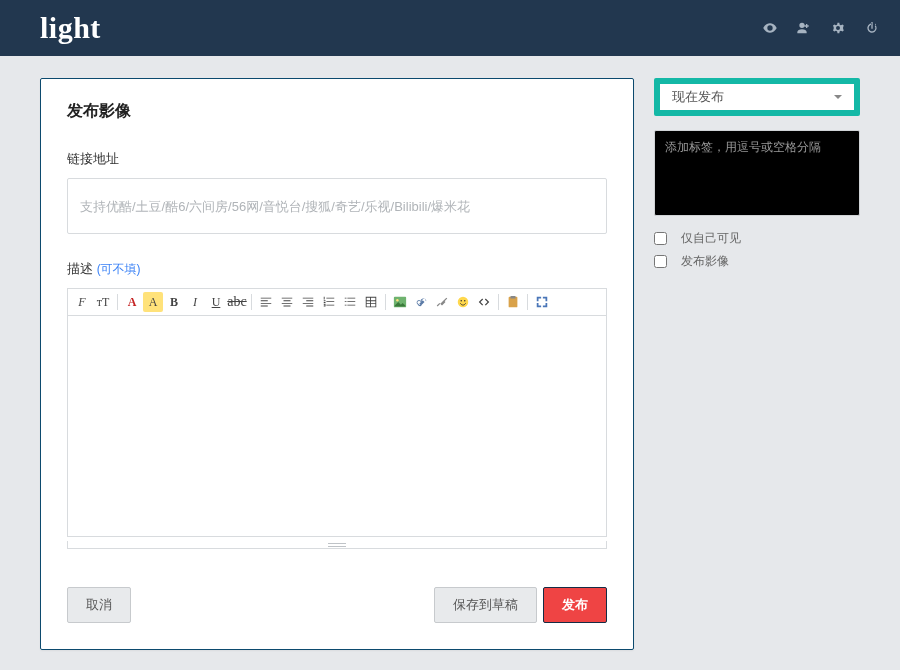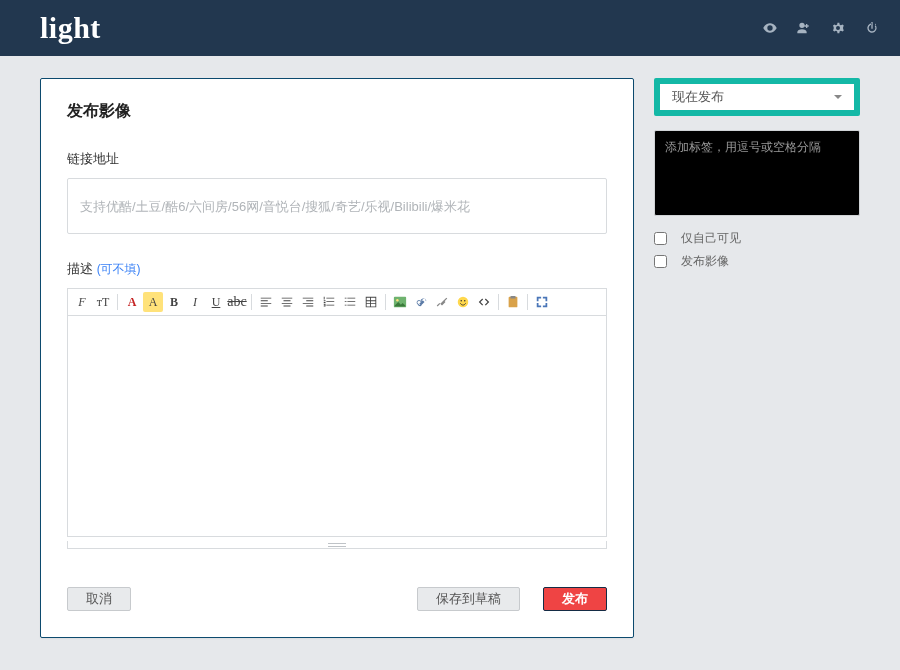--- a/index.html
+++ b/index.html
@@ -32,24 +32,24 @@
   .tb-btn { width: 20px; height: 20px; display: inline-flex; align-items: center; justify-content: center; font-size: 12px; color: #444; cursor: pointer; font-family: Georgia, serif; border-radius: 2px; }
   .tb-sep { width: 1px; height: 16px; background: #d8dbde; margin: 0 3px; }
   .tb-btn svg { width: 14px; height: 14px; fill: #444; }
   .tb-btn.hl { background: #ffe27a; }
   .tb-btn.colA { color: #c52424; font-weight: bold; }
   .editor-area { width: 100%; height: 222px; border: 1px solid #d8dbde; resize: none; padding: 8px; font-size: 13px; }
   .resizer { height: 8px; border: 1px solid #d8dbde; border-top: none; display: flex; align-items: center; justify-content: center; cursor: ns-resize; }
   .resizer::before { content: ""; width: 18px; height: 2px; border-top: 1px solid #bfc3c7; border-bottom: 1px solid #bfc3c7; }
 
   .actions { margin-top: auto; display: flex; align-items: center; padding-top: 30px; }
-  .btn { height: 24px; padding: 0 18px; border: 1px solid #c7cacd; background: #e8eaec; color: #555; font-size: 13px; border-radius: 2px; cursor: pointer; }
+  .btn { height: 36px; padding: 0 18px; border: 1px solid #c7cacd; background: #e8eaec; color: #555; font-size: 13px; border-radius: 2px; cursor: pointer; }
   .btn.primary { background: #ef4444; border-color: #142c45; color: #fff; font-weight: 700; }
   .actions .spacer { flex: 1; }
-  .actions .right-group { display: flex; gap: 23px; margin-left: 28px; }
+  .actions .right-group { display: flex; gap: 6px; margin-left: 28px; }
 
   .side { display: flex; flex-direction: column; gap: 14px; }
   .select-box { background: #fff; border: 6px solid #14b8a6; border-radius: 2px; height: 38px; display: flex; align-items: center; padding: 0 12px; font-size: 13px; color: #555; position: relative; cursor: pointer; }
   .select-box::after { content: ""; position: absolute; right: 12px; top: 50%; transform: translateY(-50%); border: 4px solid transparent; border-top-color: #888; margin-top: 2px; }
   .tagbox { background: #000000; border: 1px solid #d0d3d6; border-radius: 2px; min-height: 86px; padding: 8px 10px; font-size: 12px; color: #999; }
   .check-row { display: flex; align-items: center; gap: 14px; font-size: 12px; color: #666; }
   .check-row input { width: 13px; height: 13px; }
 </style>
 </head>
 <body>

